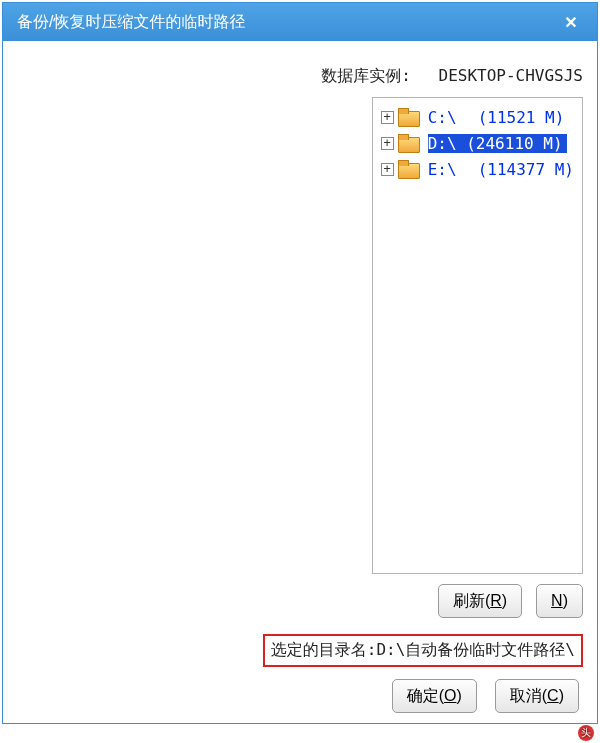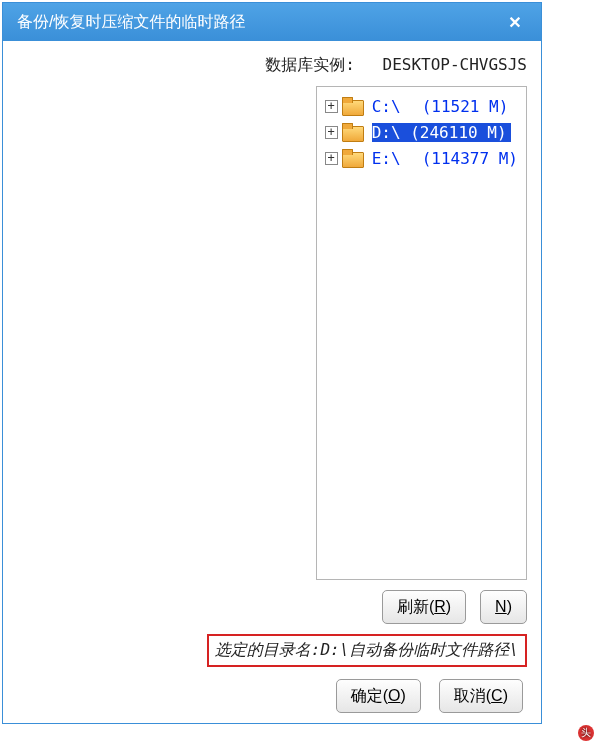--- a/index.html
+++ b/index.html
@@ -5,27 +5,28 @@
     * { box-sizing: border-box; margin: 0; padding: 0; }
     body {
       font-family: "Microsoft YaHei", SimSun, sans-serif;
       font-size: 14px;
       background: #fff;
       width: 600px;
       height: 743px;
       position: relative;
     }
     .dialog {
-      width: 540px;
+      width: 596px;
       height: 722px;
       margin: 2px;
       border: 1px solid #3a8fd8;
       display: flex;
       flex-direction: column;
       background: #fff;
+      gap: 11px;
     }
     .titlebar {
       background: linear-gradient(#4fa3e6, #3a8fd8);
       color: #fff;
       height: 38px;
       display: flex;
       align-items: center;
       padding: 0 10px 0 14px;
       font-size: 16px;
     }
@@ -125,27 +126,26 @@
       border-radius: 5px;
       background: linear-gradient(#fefefe, #e6e6e6);
       font-family: SimSun, sans-serif;
       font-size: 16px;
       cursor: pointer;
       display: flex;
       align-items: center;
     }
     .btn .ul { text-decoration: underline; }
     .selected-path-box {
-      margin-top: 10px;
+      margin-top: 16px;
       border: 2px solid #d62222;
       padding: 4px 6px;
       font-family: SimSun, monospace;
       font-size: 16px;
       color: #222;
-      font-style: italic;
     }
     .sel-label { }
     .bottom-buttons {
       margin-top: 12px;
       display: flex;
       justify-content: flex-end;
       gap: 18px;
       padding-right: 4px;
     }
     .watermark {

